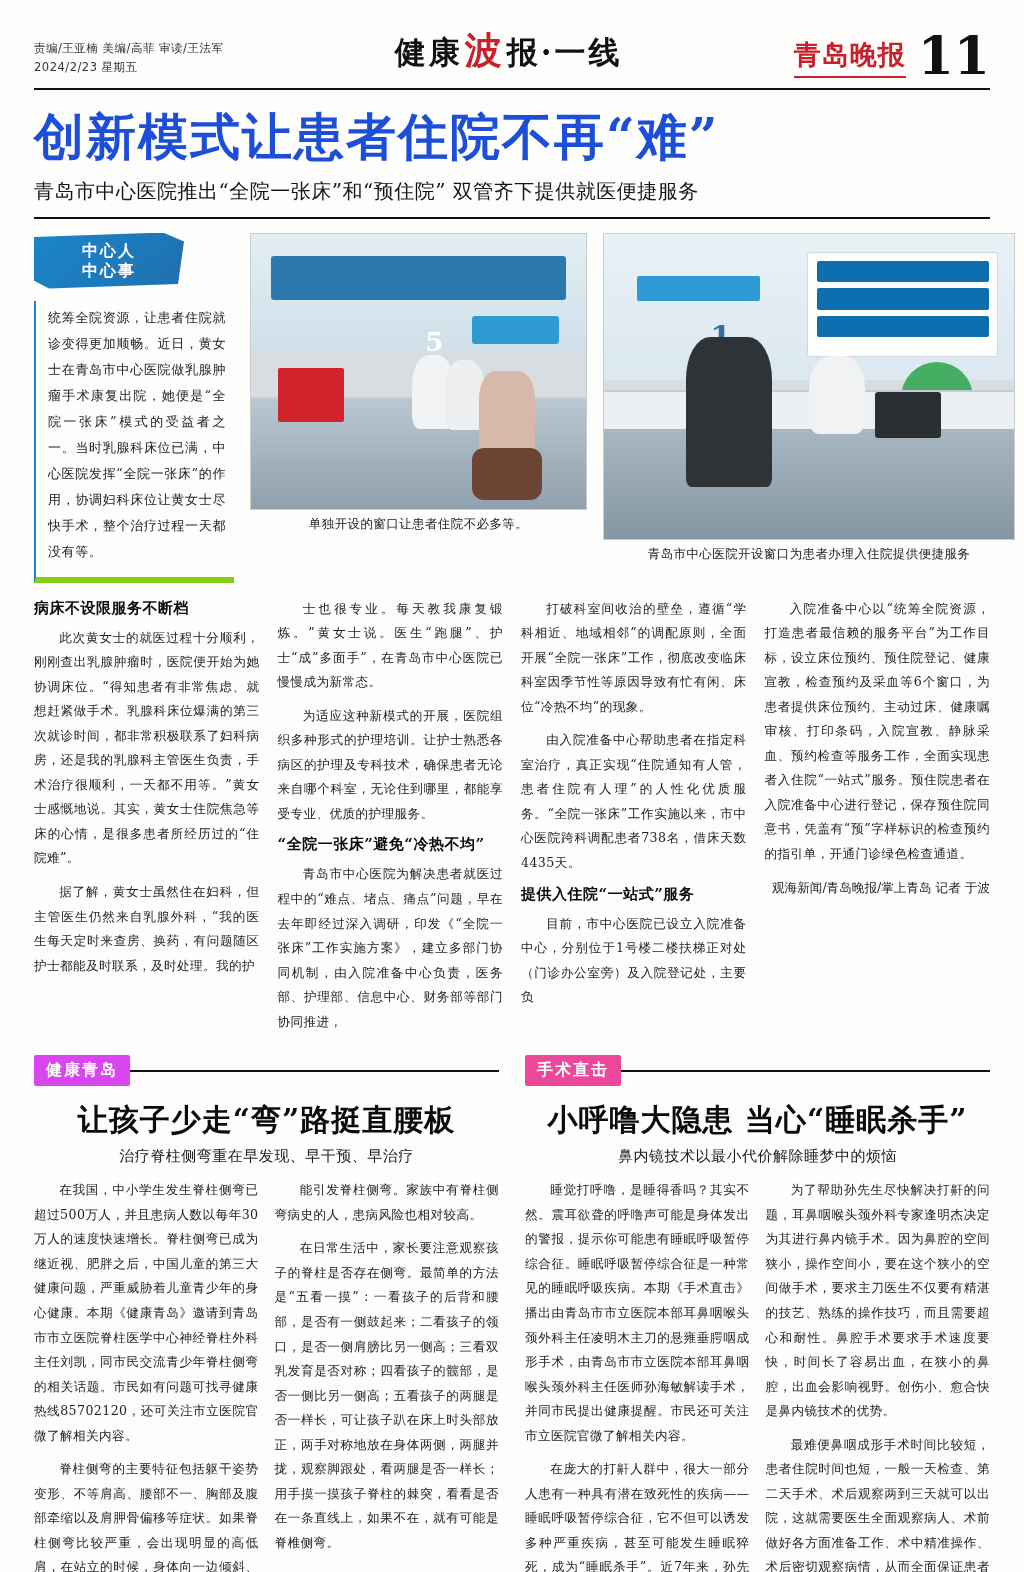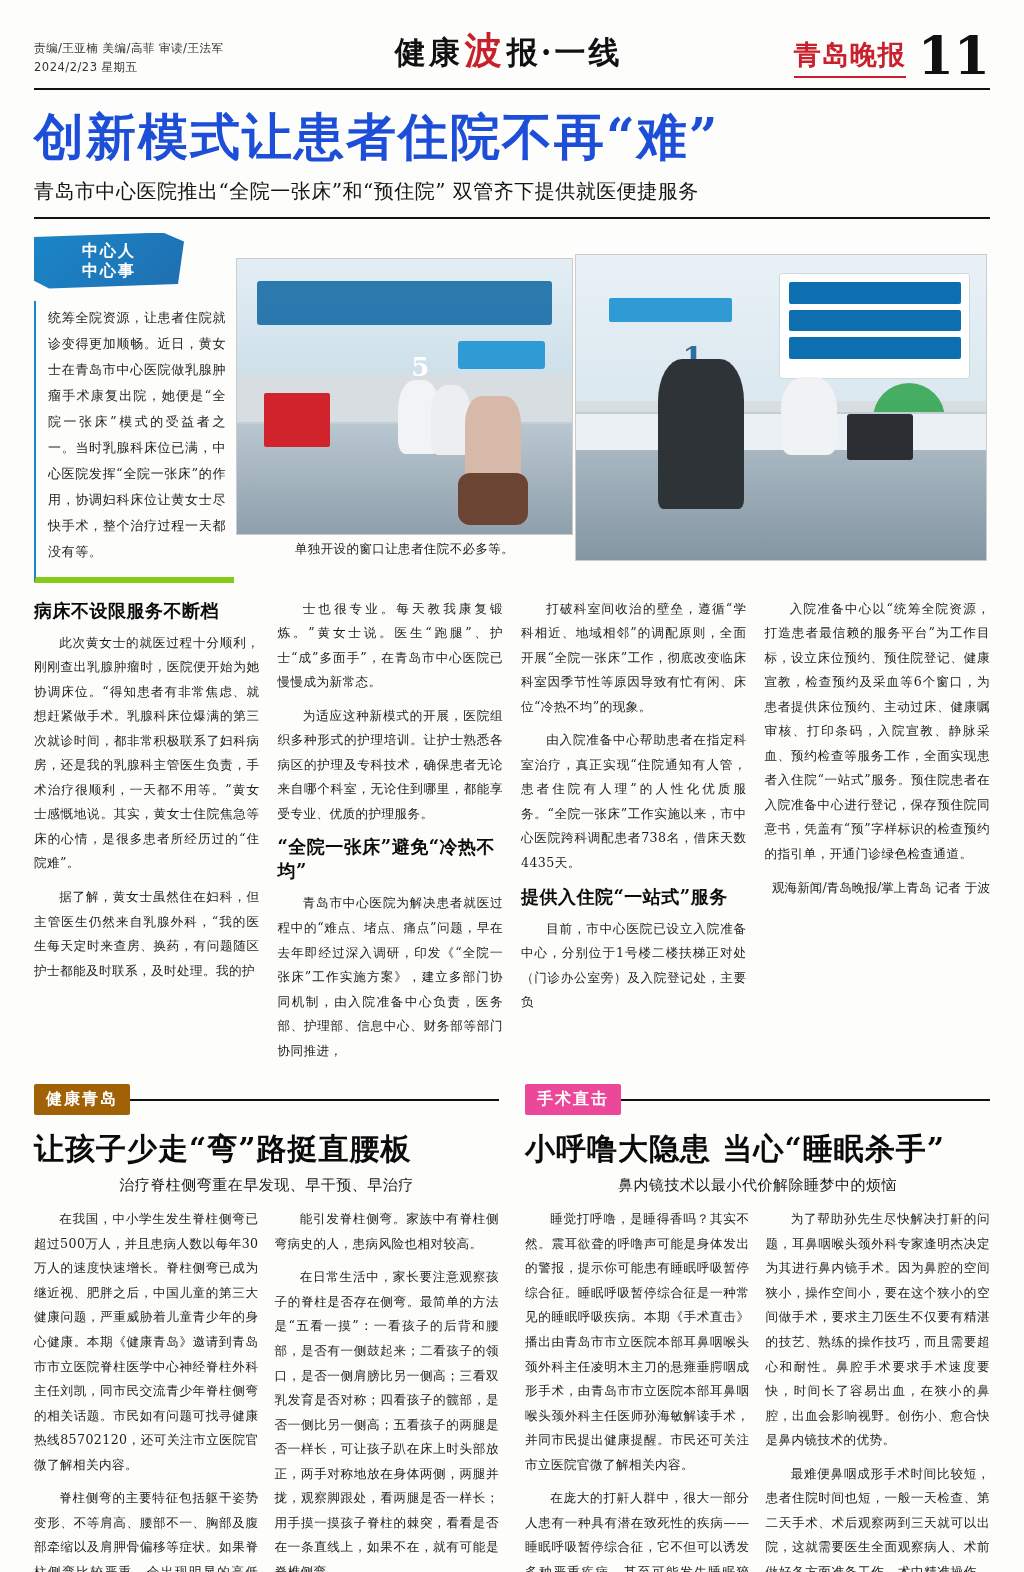--- a/index.html
+++ b/index.html
@@ -49,21 +49,21 @@
     font-size:50px;font-weight:bold;letter-spacing:2px;margin:0;line-height:1.15;
     color:#1d4ed8;
   }
   .subhead{
     font-family:"DejaVu Serif","Liberation Serif",serif;
     font-size:20px;margin:12px 0 0 0;letter-spacing:.5px;color:#151515;
   }
   .hl-rule{height:2px;background:#111;margin:12px 26px 0 26px;}
 
   
-  .media{display:flex;gap:2px;padding:14px 26px 0 26px;align-items:center;}
+  .media{display:flex;gap:16px;padding:14px 26px 0 26px;align-items:flex-start;}
   .lead-col{width:200px;flex:0 0 200px;}
   .banner{
     position:relative;width:150px;height:56px;margin-bottom:12px;
   }
   .banner .ribbon{
     position:absolute;inset:0;
     background:linear-gradient(135deg,#1a86c8,#1f6fb0);
     clip-path:polygon(0 8%,86% 0,100% 16%,96% 92%,10% 100%,0 86%);
   }
   .banner .ribbon-txt{
@@ -100,45 +100,45 @@
   }
   .ph-green{position:absolute;border-radius:50%;}
 
   
   .cols4{
     display:flex;gap:18px;padding:14px 26px 0 26px;
   }
   .col{flex:1;}
   .sec-title{
     font-family:"DejaVu Serif","Liberation Serif",serif;
-    font-size:18px;font-weight:bold;letter-spacing:.5px;margin:2px 0 8px 0;color:#0c0c0c;
+    font-size:15px;font-weight:bold;letter-spacing:.5px;margin:2px 0 8px 0;color:#0c0c0c;
   }
   p.body{
     font-family:"DejaVu Serif","Liberation Serif",serif;
     font-size:12.6px;line-height:1.95;letter-spacing:.4px;text-align:justify;
     margin:0 0 9px 0;color:#1d1d1d;text-indent:2em;
   }
   .byline{
     font-family:"DejaVu Serif","Liberation Serif",serif;
     font-size:12.6px;line-height:1.9;text-align:right;margin:6px 0 0 0;color:#1d1d1d;
   }
 
   
   .bottom{display:flex;gap:26px;padding:12px 26px 0 26px;}
   .half{flex:1;}
   .tagbar{display:flex;align-items:center;}
   .tag{
-    background:#a16207;color:#fff;font-family:"DejaVu Serif","Liberation Serif",serif;
+    background:#d946ef;color:#fff;font-family:"DejaVu Serif","Liberation Serif",serif;
     font-size:16px;font-weight:bold;letter-spacing:2px;padding:5px 12px;border-radius:2px;
   }
   .tag.green{background:#ec4899;}
   .tagline{flex:1;height:2px;background:#111;margin-left:0;}
   h2.sub-headline{
     font-family:"DejaVu Serif","Liberation Serif",serif;
-    font-size:30px;font-weight:bold;text-align:left;margin:14px 0 6px 0;letter-spacing:1px;color:#0b0b0b;
+    font-size:30px;font-weight:bold;text-align:center;margin:14px 0 6px 0;letter-spacing:1px;color:#0b0b0b;
   }
   .sub-deck{
     font-family:"DejaVu Serif","Liberation Serif",serif;
     font-size:15px;text-align:center;margin:0 0 12px 0;color:#1b1b1b;letter-spacing:.5px;
   }
   .cols2{display:flex;gap:16px;}
 </style>
 </head>
 <body>
 
@@ -204,20 +204,21 @@
         <div style="position:absolute;right:6%;top:27%;width:42%;height:7%;background:#0e6fb0;border-radius:2px;"></div>
         <div class="ph-green" style="right:10%;top:42%;width:72px;height:72px;background:#2aa34a;opacity:.85;"></div>
         <div style="position:absolute;left:8%;top:14%;width:30%;height:8%;background:#2f9bd4;border-radius:2px;"></div>
         <div class="ph-num" style="top:28%;left:26%;font-size:30px;color:#2f6f9e;">1</div>
         <div style="position:absolute;left:0;right:0;bottom:0;height:42%;background:linear-gradient(#aebdc7,#8496a3);"></div>
         <div style="position:absolute;left:0;right:0;bottom:36%;height:12%;background:#eaf0f4;border-top:2px solid #c2ced6;"></div>
         <div class="ph-person" style="width:86px;height:150px;background:#2e3338;left:20%;top:34%;border-radius:28% 28% 6% 6%;"></div>
         <div class="ph-person" style="width:56px;height:78px;background:#f0f2f4;left:50%;top:40%;"></div>
         <div style="position:absolute;left:66%;top:52%;width:66px;height:46px;background:#2b2f33;border-radius:3px;"></div>
       </div>
+      <div class="cap">青岛市中心医院开设窗口为患者办理入住院提供便捷服务</div>
     </div>
   </div>
 
   <div class="cols4">
 
     <div class="col">
       <div class="sec-title">病床不设限服务不断档</div>
       <p class="body">此次黄女士的就医过程十分顺利，刚刚查出乳腺肿瘤时，医院便开始为她协调床位。“得知患者有非常焦虑、就想赶紧做手术。乳腺科床位爆满的第三次就诊时间，都非常积极联系了妇科病房，还是我的乳腺科主管医生负责，手术治疗很顺利，一天都不用等。”黄女士感慨地说。其实，黄女士住院焦急等床的心情，是很多患者所经历过的“住院难”。</p>
       <p class="body">据了解，黄女士虽然住在妇科，但主管医生仍然来自乳腺外科，“我的医生每天定时来查房、换药，有问题随区护士都能及时联系，及时处理。我的护</p>
     </div>

